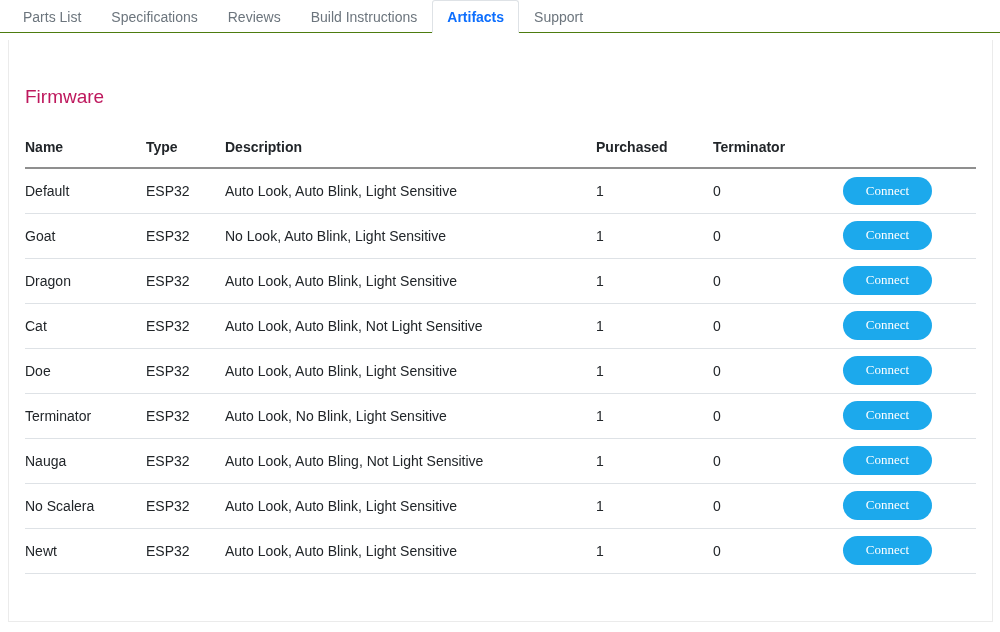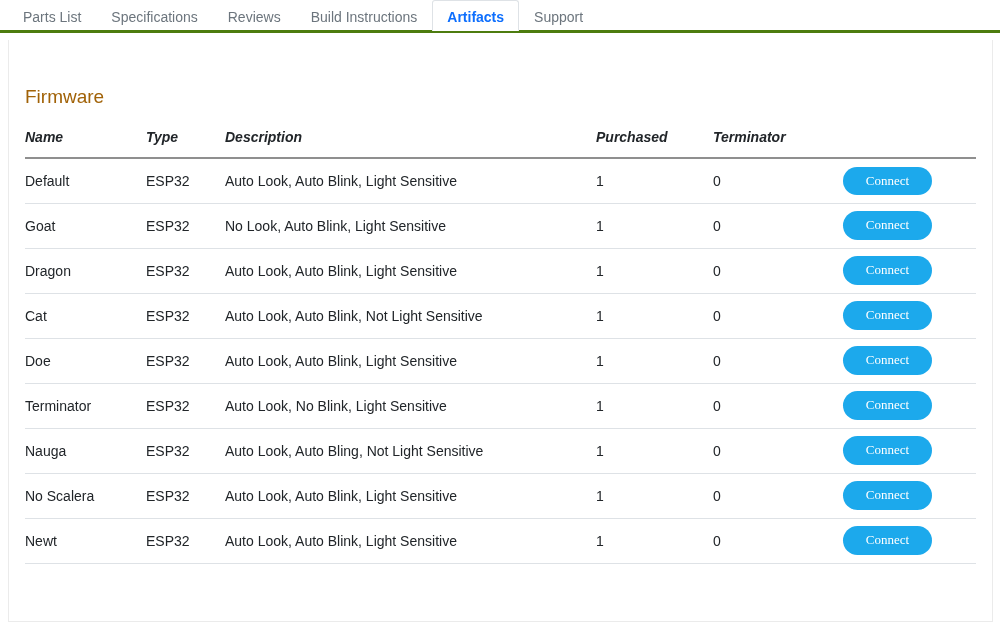--- a/index.html
+++ b/index.html
@@ -7,21 +7,21 @@
     width: 1000px; height: 632px;
     background: #ffffff;
     font-family: "Liberation Sans", sans-serif;
     color: #212529;
     overflow: hidden;
   }
   
   .tab-bar {
     display: flex;
     align-items: stretch;
-    border-bottom: 3px solid #4d7c0f;
+    border-bottom: 1px solid #4d7c0f;
     height: 33px;
     padding-left: 8px;
   }
   .tab {
     font-size: 14px;
     color: #6c757d;
     padding: 8px 14px 9px 14px;
     margin-bottom: -1px;
     white-space: nowrap;
     cursor: pointer;
@@ -41,37 +41,36 @@
   .panel {
     margin: 7px 7px 0 8px;
     border: 1px solid #ebebeb;
     border-top: none;
     min-height: 582px;
     padding: 46px 16px 14px 16px;
   }
   .section-title {
     font-size: 19px;
     font-weight: 400;
-    color: #a16207;
-    margin-bottom: 11px;
+    color: #be185d;
+    margin-bottom: 21px;
   }
   
   table.firmware {
     width: 100%;
     border-collapse: collapse;
     table-layout: fixed;
     font-size: 14px;
   }
   table.firmware th {
     text-align: left;
     font-weight: bold;
     padding: 10px 0 12px 0;
     border-bottom: 2px solid #8f8f8f;
     color: #212529;
-    font-style: italic;
   }
   table.firmware td {
     height: 45px;
     padding: 0;
     vertical-align: middle;
     border-bottom: 1px solid #dee2e6;
     color: #212529;
     overflow: hidden;
     white-space: nowrap;
   }

